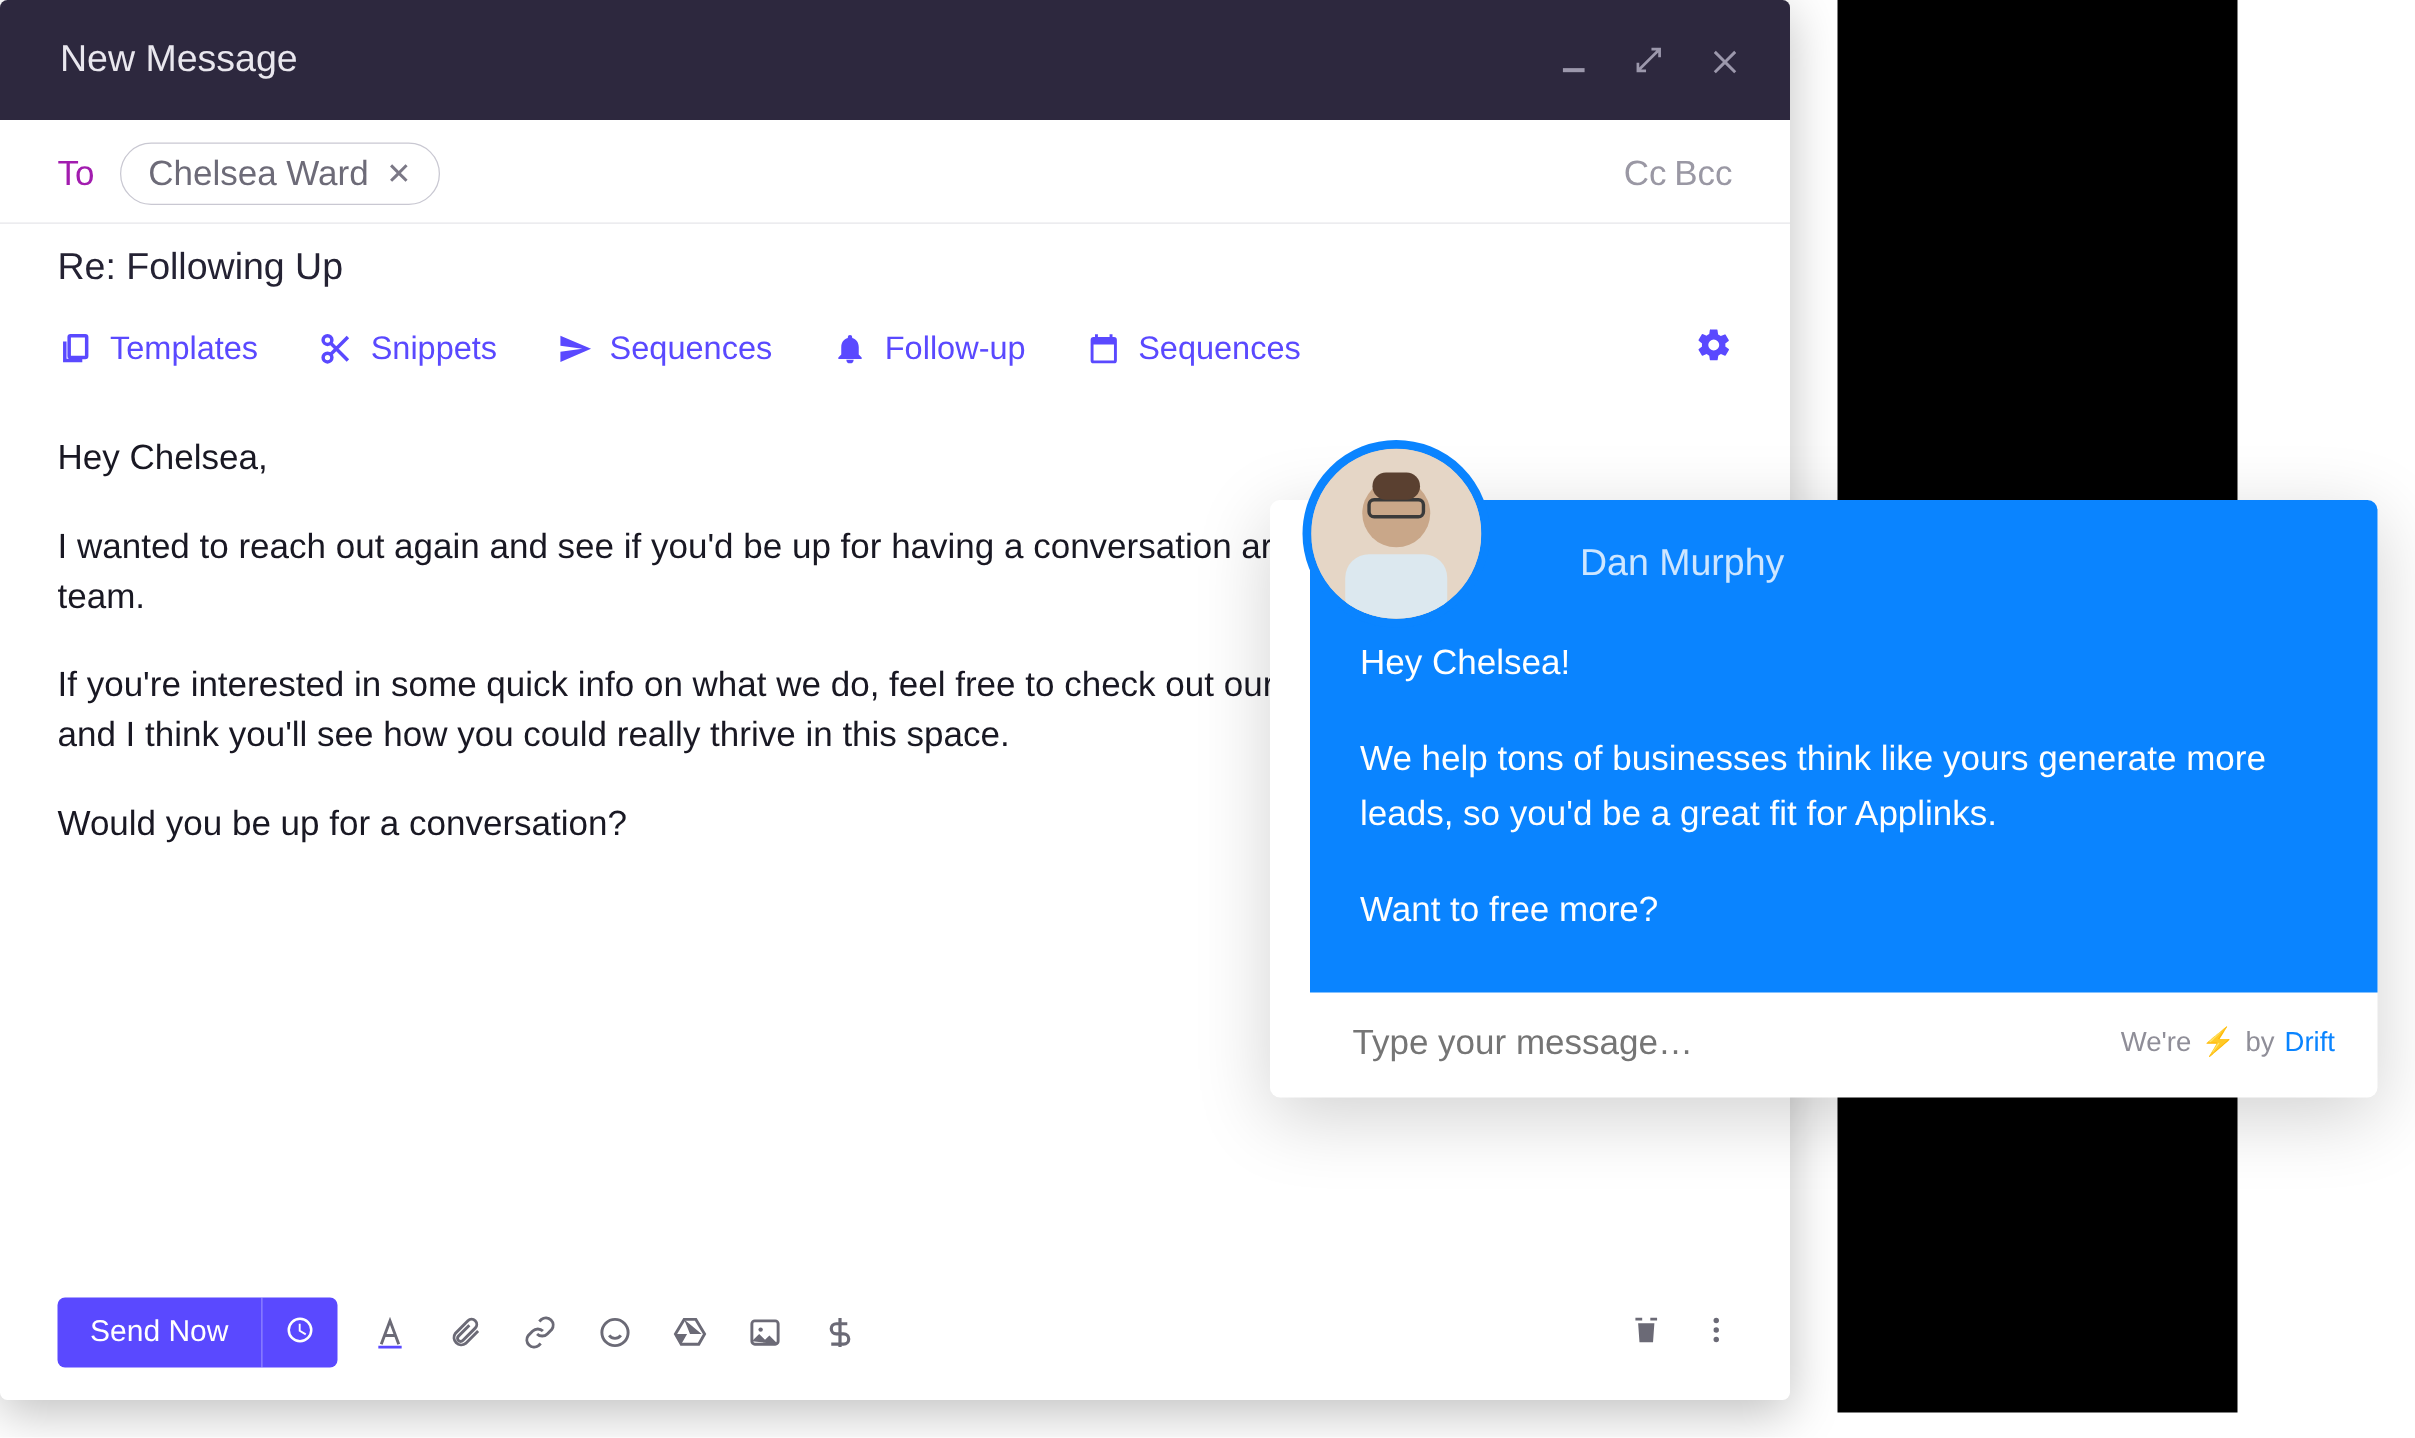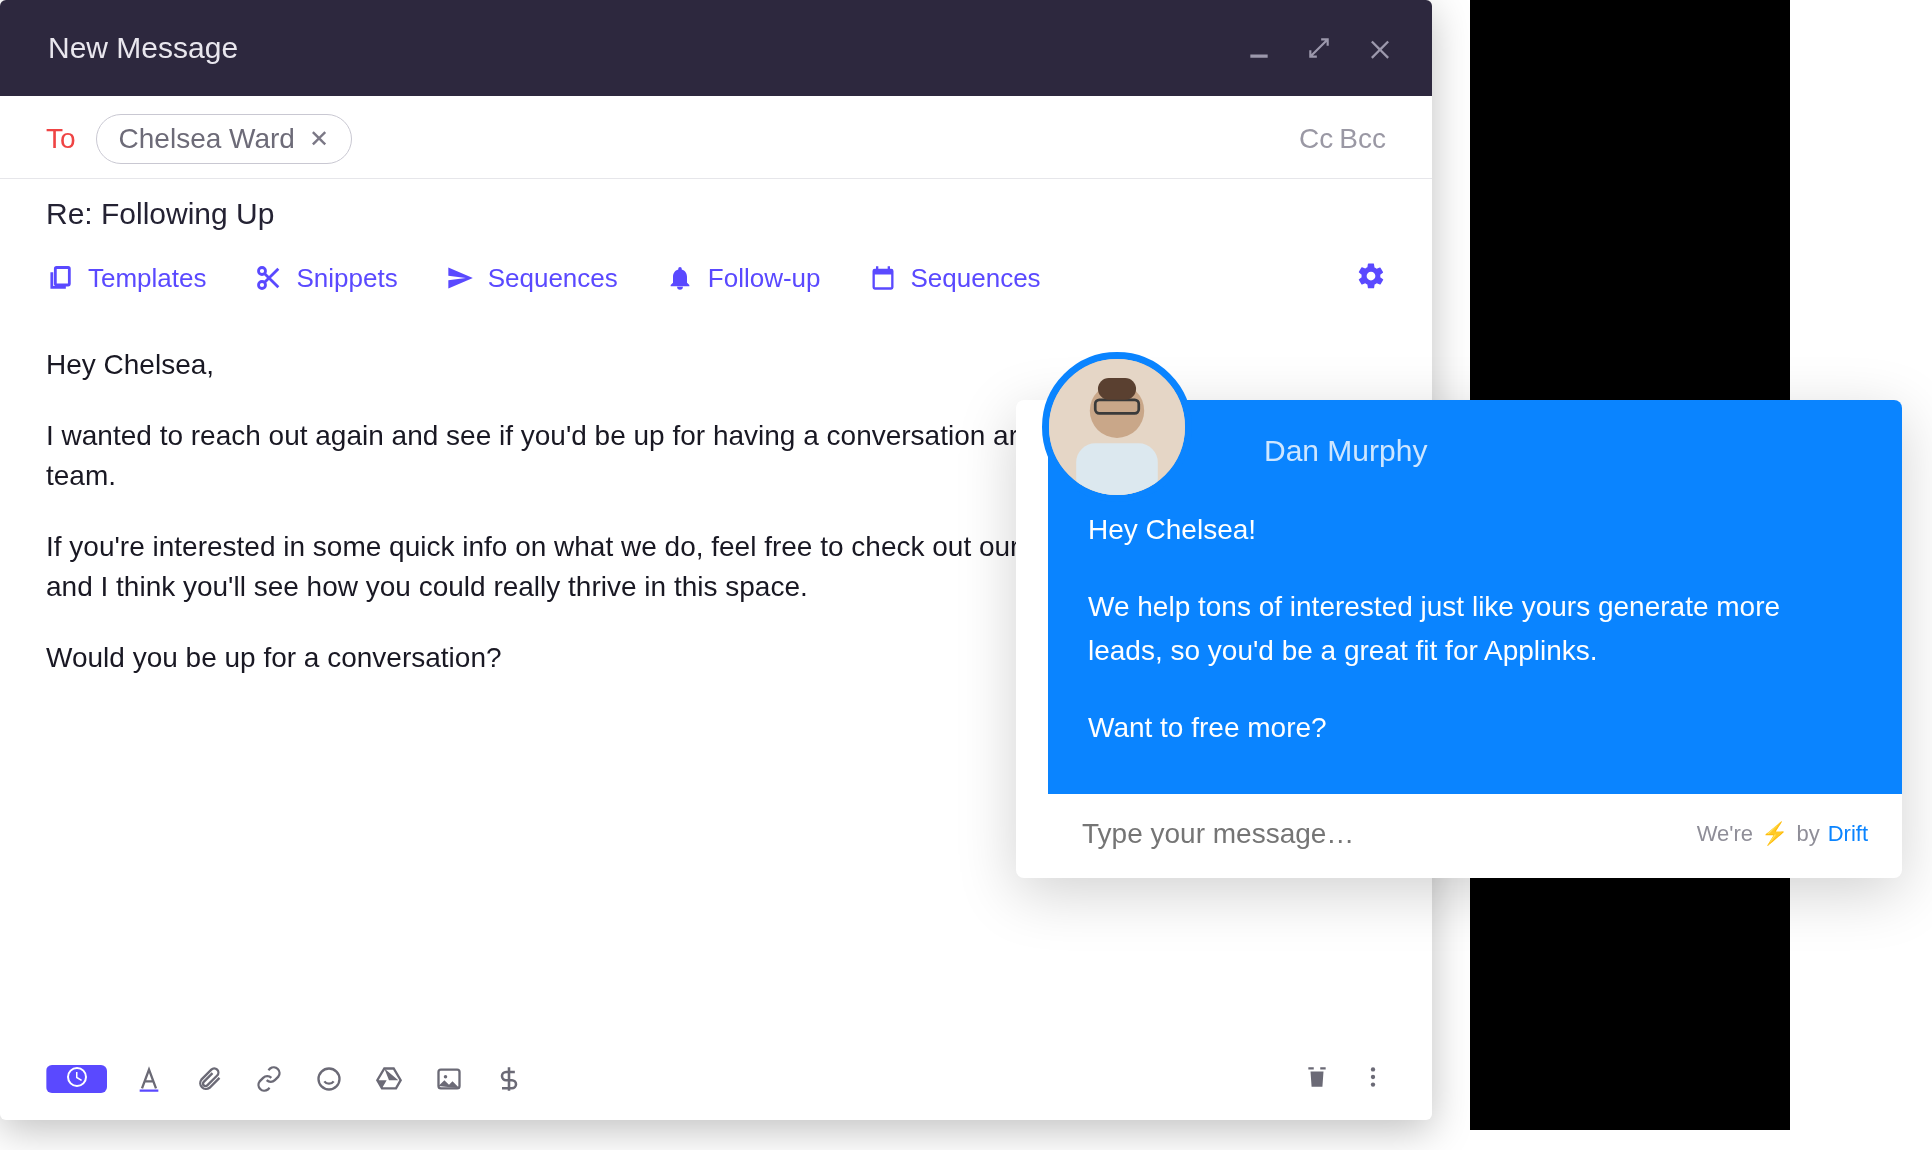--- a/index.html
+++ b/index.html
@@ -22,21 +22,21 @@
   }
   .titlebar-title { font-size: 30px; font-weight: 400; color: #e9e7ee; }
   .titlebar-actions svg { fill:#9c98ac; }
   .titlebar-actions { display: flex; gap: 34px; align-items: center; color: #9c98ac; }
   .titlebar-actions .act { cursor: pointer; display:flex; }
 
   .to-row {
     display: flex; align-items: center; padding: 18px 46px 14px 46px;
     border-bottom: 1px solid #e6e6ea;
   }
-  .to-label { color: #ef4444; font-size: 28px; margin-right: 20px; }
+  .to-label { color: #a21caf; font-size: 28px; margin-right: 20px; }
   .chip {
     display: inline-flex; align-items: center; gap: 14px;
     border: 1.5px solid #c9c8d2; border-radius: 999px;
     padding: 8px 22px; color: #6d6b78; font-size: 28px;
   }
   .chip-x { color: #7b7886; font-size: 24px; cursor: pointer; }
   .ccbcc { margin-left: auto; display: flex; gap: 6px; color: #9a98a4; font-size: 28px; }
   .ccbcc span { cursor: pointer; }
 
   .subject-row { padding: 18px 46px 10px 46px; }
@@ -216,20 +216,21 @@
       <p>Hey Chelsea,</p>
       <p>I wanted to reach out again and see if you'd be up for having a conversation around how we can serve your team.</p>
       <p>
         <span>If you're interested in some quick info on what we do, feel free to check out our </span><a href="#">case study for Hustle Inc.,</a><span> and I think you'll see how you could really thrive in this space.</span>
       </p>
       <p>Would you be up for a conversation?</p>
     </div>
 
     <div class="footer">
       <div class="send-group">
+        <div class="send-btn">Send Now</div>
         <div class="schedule-btn">
           <span>
             <svg viewBox="0 0 24 24">
                 <path d="M12 2a10 10 0 1010 10A10 10 0 0012 2zm0 18a8 8 0 118-8 8 8 0 01-8 8zm.5-13H11v6l5.2 3.1.8-1.3-4.5-2.7z"></path>
               </svg>
           </span>
         </div>
       </div>
       <div class="icons">
         <span class="icn">
@@ -297,21 +298,21 @@
           <circle cx="50" cy="38" r="20" fill="#c9a789"></circle>
           <rect x="20" y="62" width="60" height="40" rx="14" fill="#dce8ef"></rect>
           <rect x="34" y="30" width="32" height="10" rx="3" fill="none" stroke="#3a3a3a" stroke-width="2"></rect>
           <rect x="36" y="14" width="28" height="16" rx="8" fill="#5a4030"></rect>
         </svg>
     </div>
     <div class="drift-blue">
       <div class="drift-name">Dan Murphy</div>
       <div class="drift-msg">
         <p>Hey Chelsea!</p>
-        <p>We help tons of interested just like yours generate more leads, so you'd be a great fit for Applinks.</p>
+        <p>We help tons of businesses think like yours generate more leads, so you'd be a great fit for Applinks.</p>
         <p>Want to free more?</p>
       </div>
     </div>
     <div class="drift-input-row">
       <input class="drift-input" placeholder="Type your message…" style="">
       <span class="drift-foot">
         <span>We're</span>
         <span class="bolt">⚡</span>
         <span>by</span>
         <a href="#">Drift</a>

